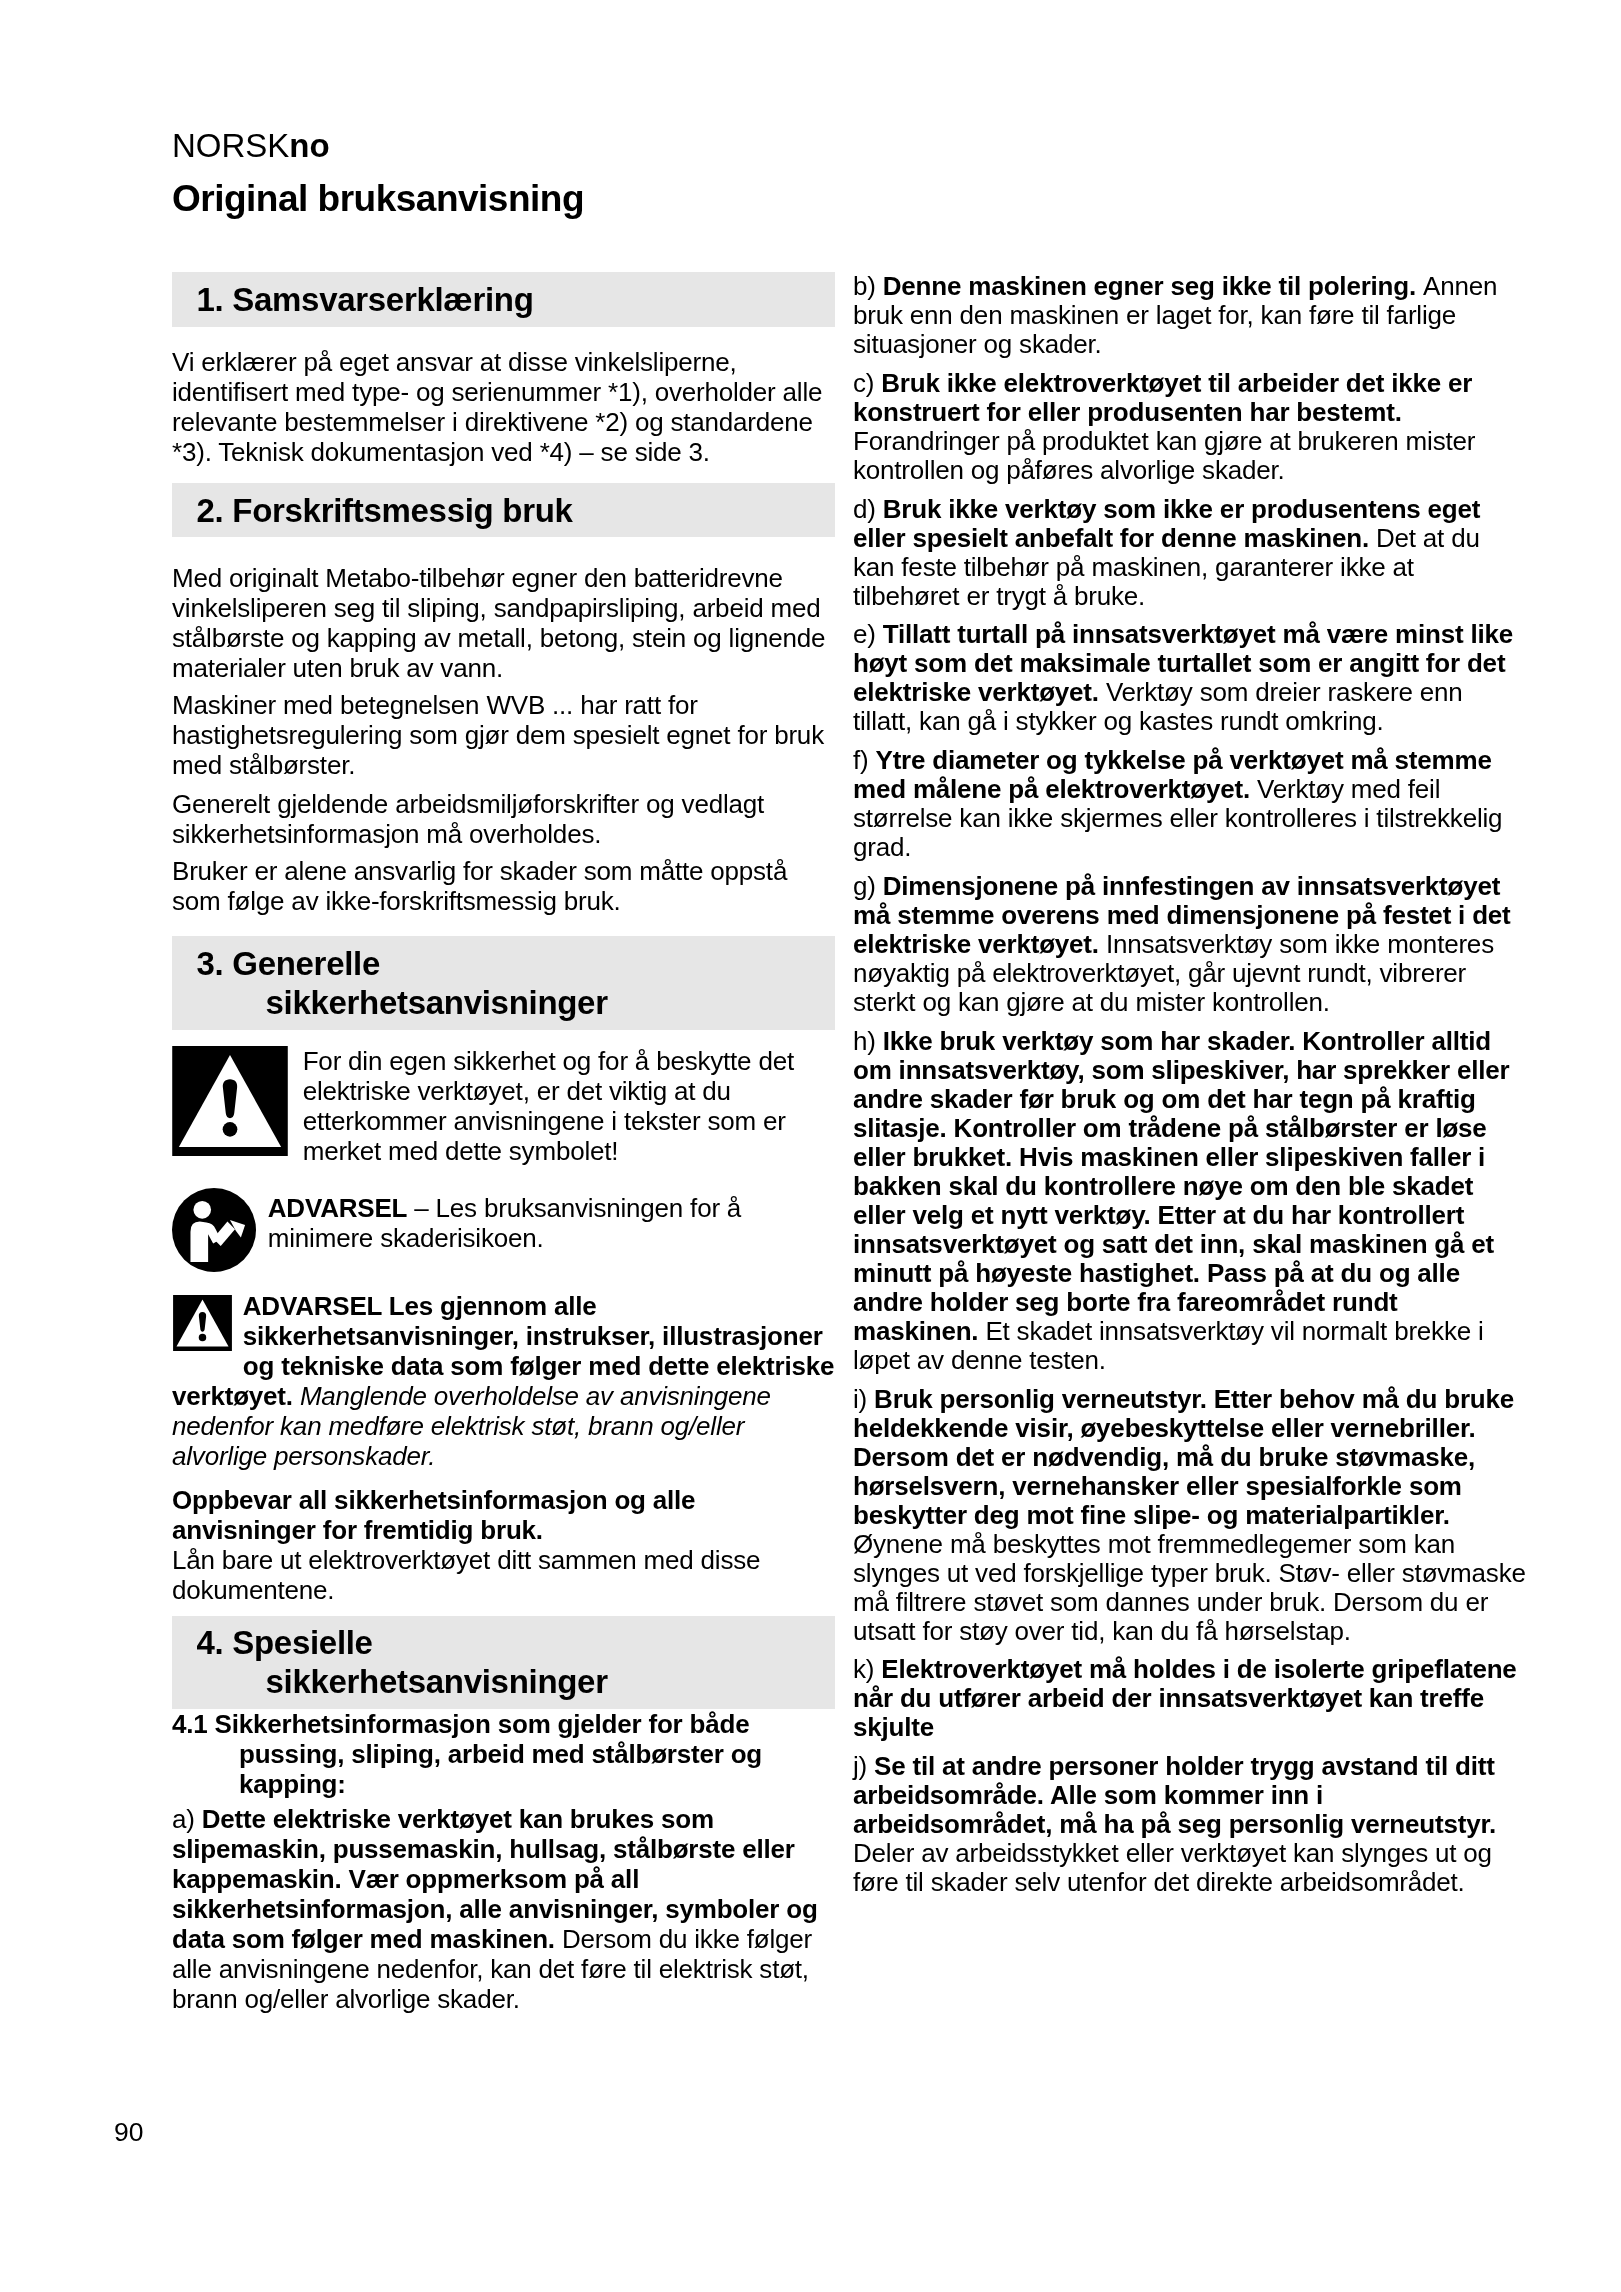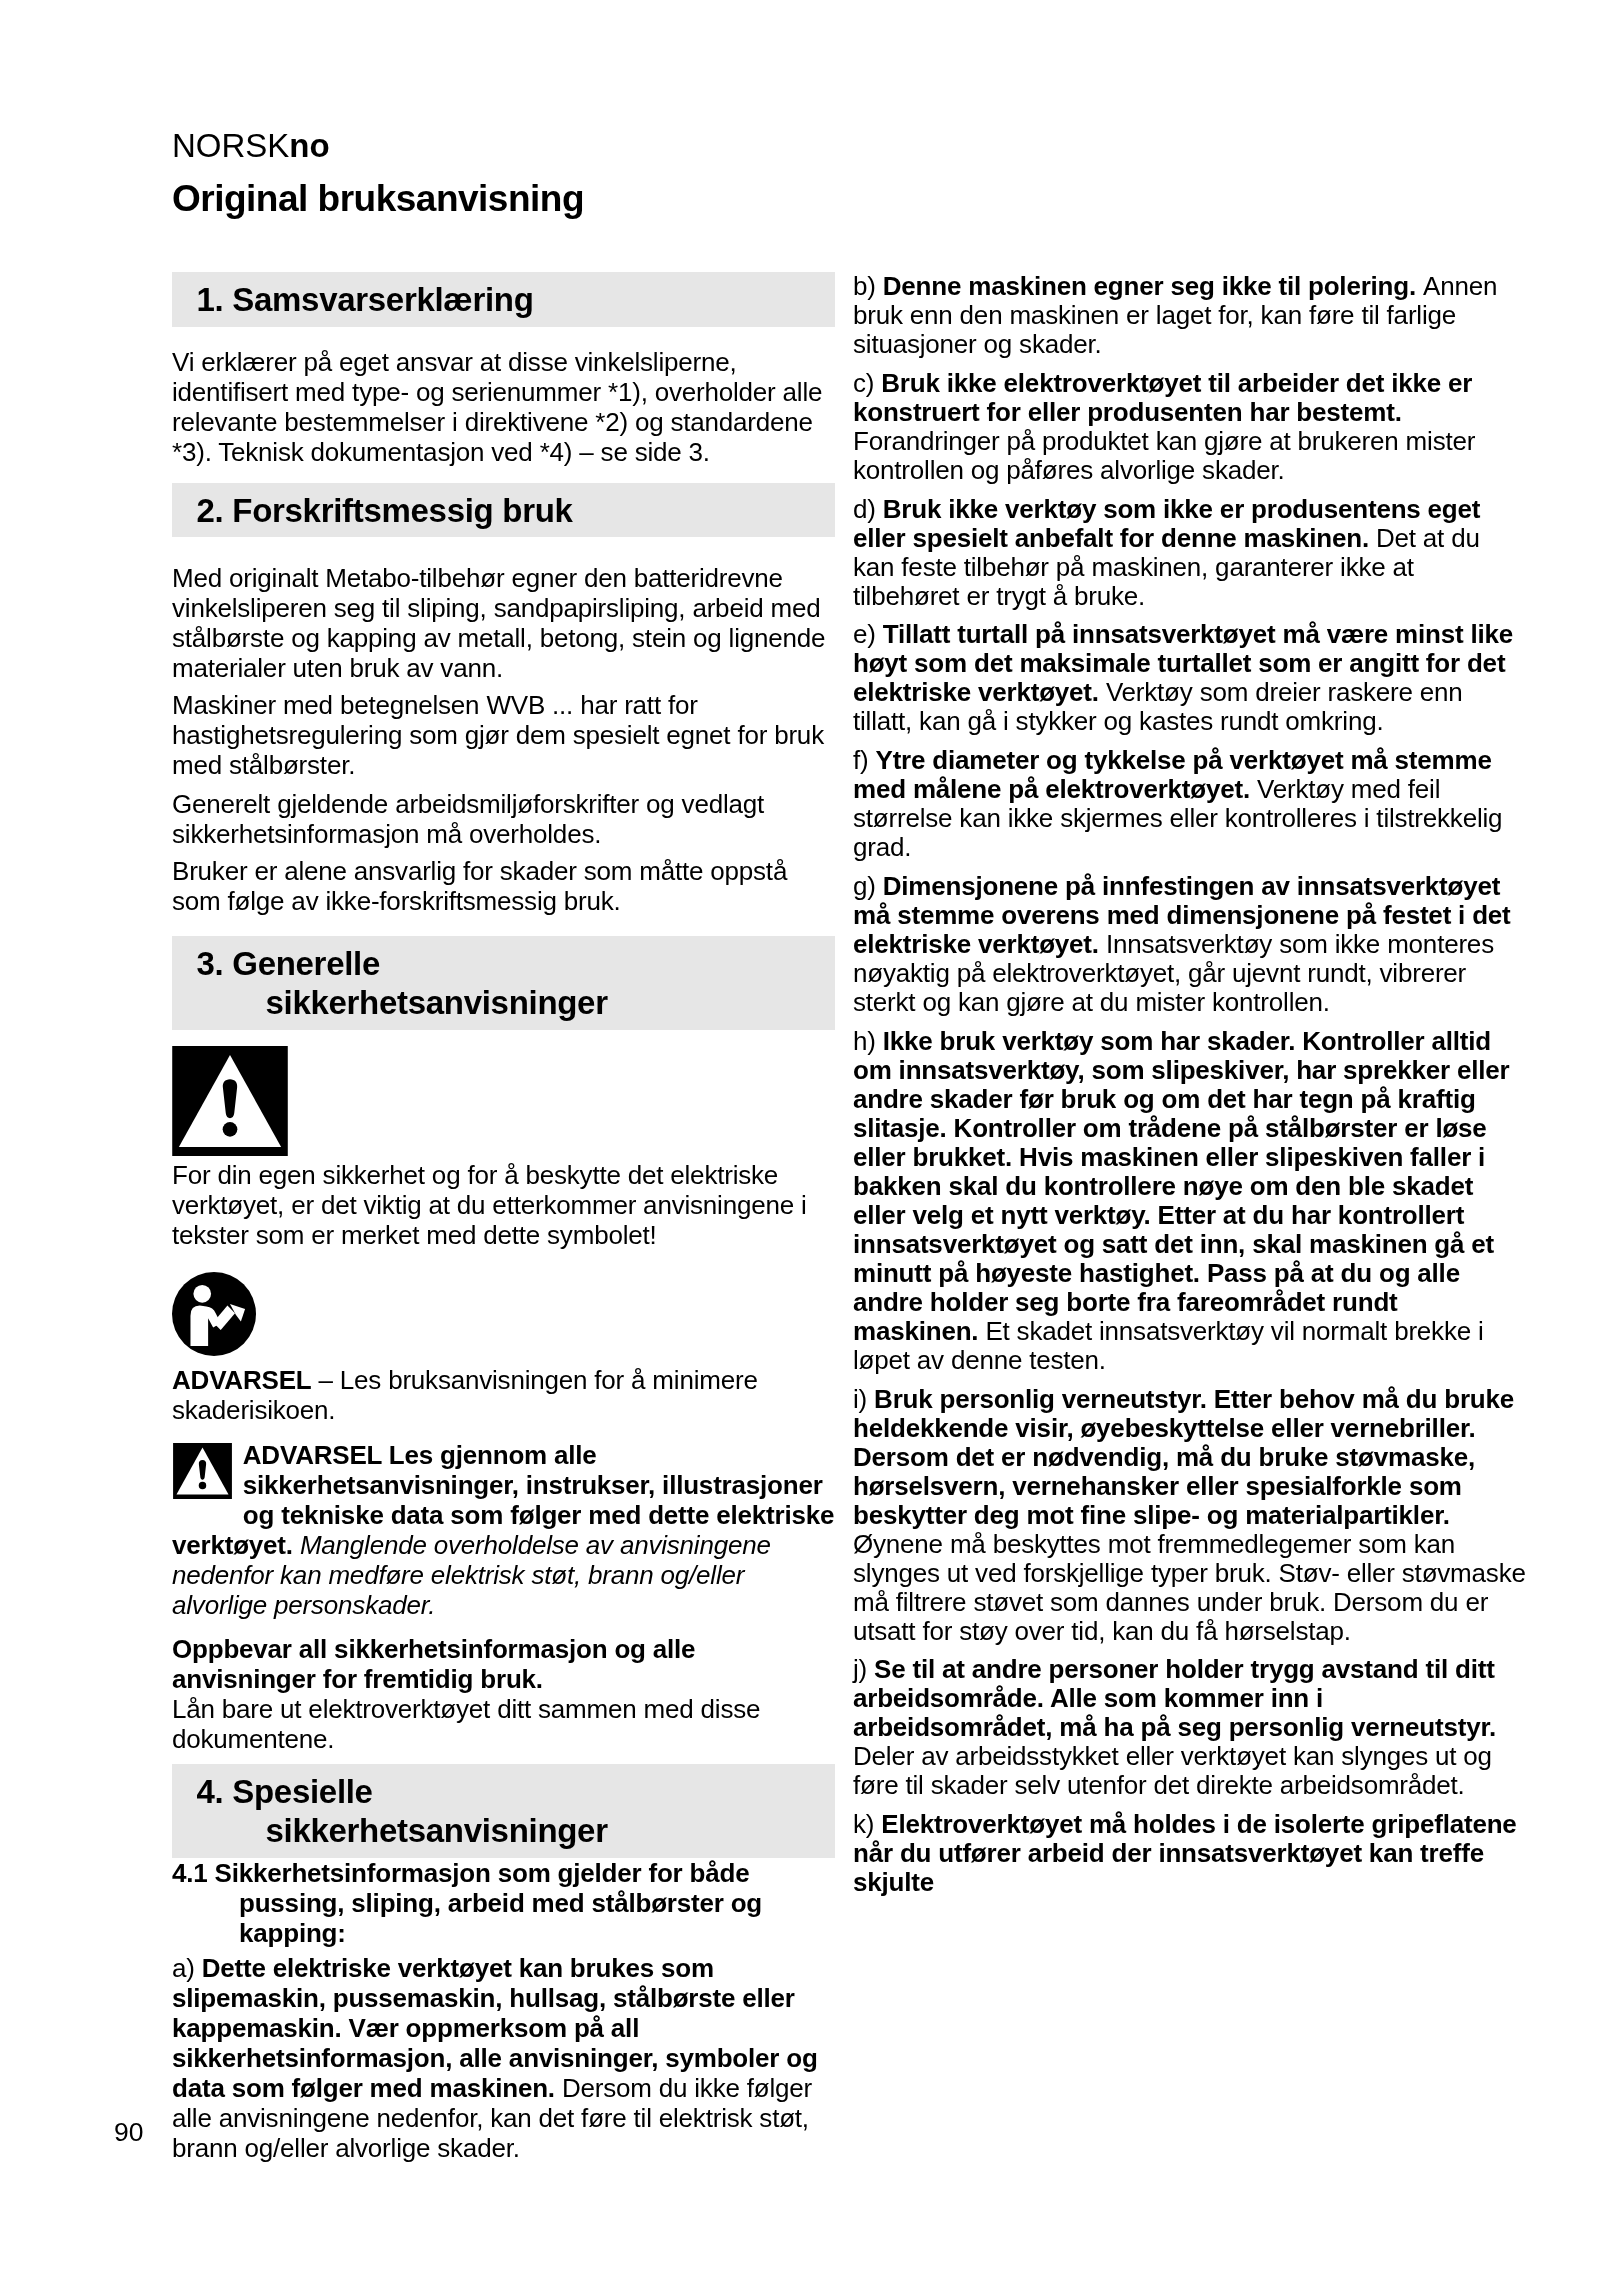--- a/index.html
+++ b/index.html
@@ -29,21 +29,21 @@
   .rp{font-size:26px;line-height:29px;margin:0 0 9.8px 0;letter-spacing:-0.2px;}
   .rp b, .bp b{letter-spacing:-0.2px;}
   .it{font-style:italic;}
   .blk{display:block;}
   
   .mt21{margin-top:20.6px;} .mt16{margin-top:15.7px;} .mt26{margin-top:25.5px;}
   .mt9{margin-top:8.8px;} .mt11{margin-top:10.8px;} .mt25{margin-top:24.5px;}
   .mt5{margin-top:4.9px;} .mt17{margin-top:16.7px;} .mt22{margin-top:21.6px;}
   .mt15{margin-top:14.7px;} .mt8{margin-top:14px;}
   
-  .icon-row{display:flex;align-items:flex-start;flex-direction:column;}
+  .icon-row{display:flex;align-items:flex-start;}
   .icon-row .txt{flex:1;font-size:26px;line-height:30px;letter-spacing:-0.2px;}
   .gap15{margin-right:14.7px;} .gap12{margin-right:11.8px;}
   .float-icon{float:left;margin:3.9px 9.8px 2px 0;}
   .sub-h{
     font-size:26px;line-height:30px;font-weight:bold;margin:0;
     padding-left:67px;text-indent:-67px;letter-spacing:-0.2px;
   }
   .clear{clear:both;}
   
   .page-num{position:absolute;left:114px;top:2117px;font-size:26.5px;}
@@ -144,22 +144,22 @@
     <p class="rp"><span>e) </span><b>Tillatt turtall på innsatsverktøyet må være minst like høyt som det maksimale turtallet som er angitt for det elektriske verktøyet. </b><span>Verktøy som dreier raskere enn tillatt, kan gå i stykker og kastes rundt omkring.</span></p>
 
     <p class="rp"><span>f) </span><b>Ytre diameter og tykkelse på verktøyet må stemme med målene på elektroverktøyet. </b><span>Verktøy med feil størrelse kan ikke skjermes eller kontrolleres i tilstrekkelig grad.</span></p>
 
     <p class="rp"><span>g) </span><b>Dimensjonene på innfestingen av innsatsverktøyet må stemme overens med dimensjonene på festet i det elektriske verktøyet. </b><span>Innsatsverktøy som ikke monteres nøyaktig på elektroverktøyet, går ujevnt rundt, vibrerer sterkt og kan gjøre at du mister kontrollen.</span></p>
 
     <p class="rp"><span>h) </span><b>Ikke bruk verktøy som har skader. Kontroller alltid om innsatsverktøy, som slipeskiver, har sprekker eller andre skader før bruk og om det har tegn på kraftig slitasje. Kontroller om trådene på stålbørster er løse eller brukket. Hvis maskinen eller slipeskiven faller i bakken skal du kontrollere nøye om den ble skadet eller velg et nytt verktøy. Etter at du har kontrollert innsatsverktøyet og satt det inn, skal maskinen gå et minutt på høyeste hastighet. Pass på at du og alle andre holder seg borte fra fareområdet rundt maskinen. </b><span>Et skadet innsatsverktøy vil normalt brekke i løpet av denne testen.</span></p>
 
     <p class="rp"><span>i) </span><b>Bruk personlig verneutstyr. Etter behov må du bruke heldekkende visir, øyebeskyttelse eller vernebriller. Dersom det er nødvendig, må du bruke støvmaske, hørselsvern, vernehansker eller spesialforkle som beskytter deg mot fine slipe- og materialpartikler. </b><span>Øynene må beskyttes mot fremmedlegemer som kan slynges ut ved forskjellige typer bruk. Støv- eller støvmaske må filtrere støvet som dannes under bruk. Dersom du er utsatt for støy over tid, kan du få hørselstap.</span></p>
 
+    <p class="rp"><span>k) </span><b>Elektroverktøyet må holdes i de isolerte gripeflatene når du utfører arbeid der innsatsverktøyet kan treffe skjulte</b><span></span></p>
+
     <p class="rp"><span>j) </span><b>Se til at andre personer holder trygg avstand til ditt arbeidsområde. Alle som kommer inn i arbeidsområdet, må ha på seg personlig verneutstyr. </b><span>Deler av arbeidsstykket eller verktøyet kan slynges ut og føre til skader selv utenfor det direkte arbeidsområdet.</span></p>
-
-    <p class="rp"><span>k) </span><b>Elektroverktøyet må holdes i de isolerte gripeflatene når du utfører arbeid der innsatsverktøyet kan treffe skjulte</b><span></span></p>
 
   </div>
 
   <div class="page-num">90</div>
 
 </div>
 
 
 </body></html>

